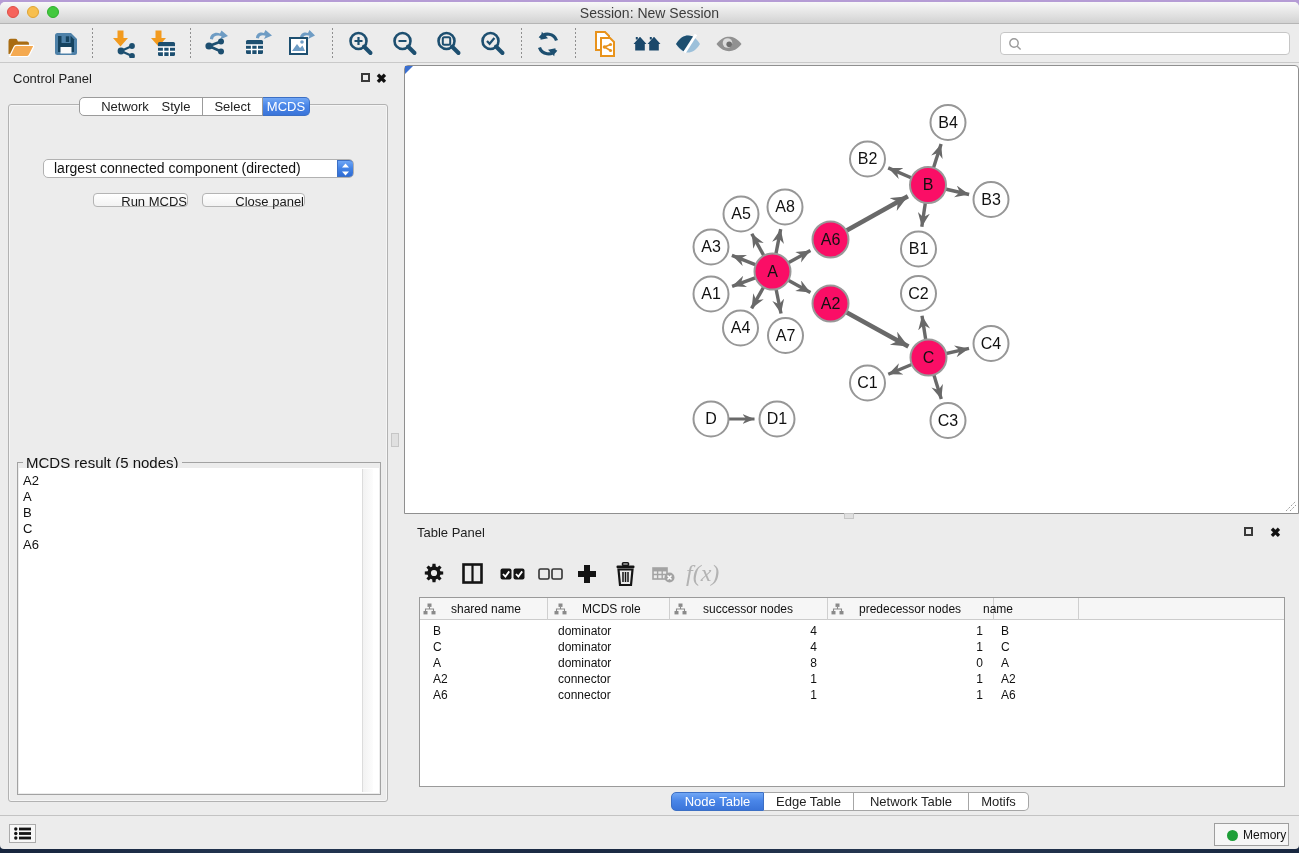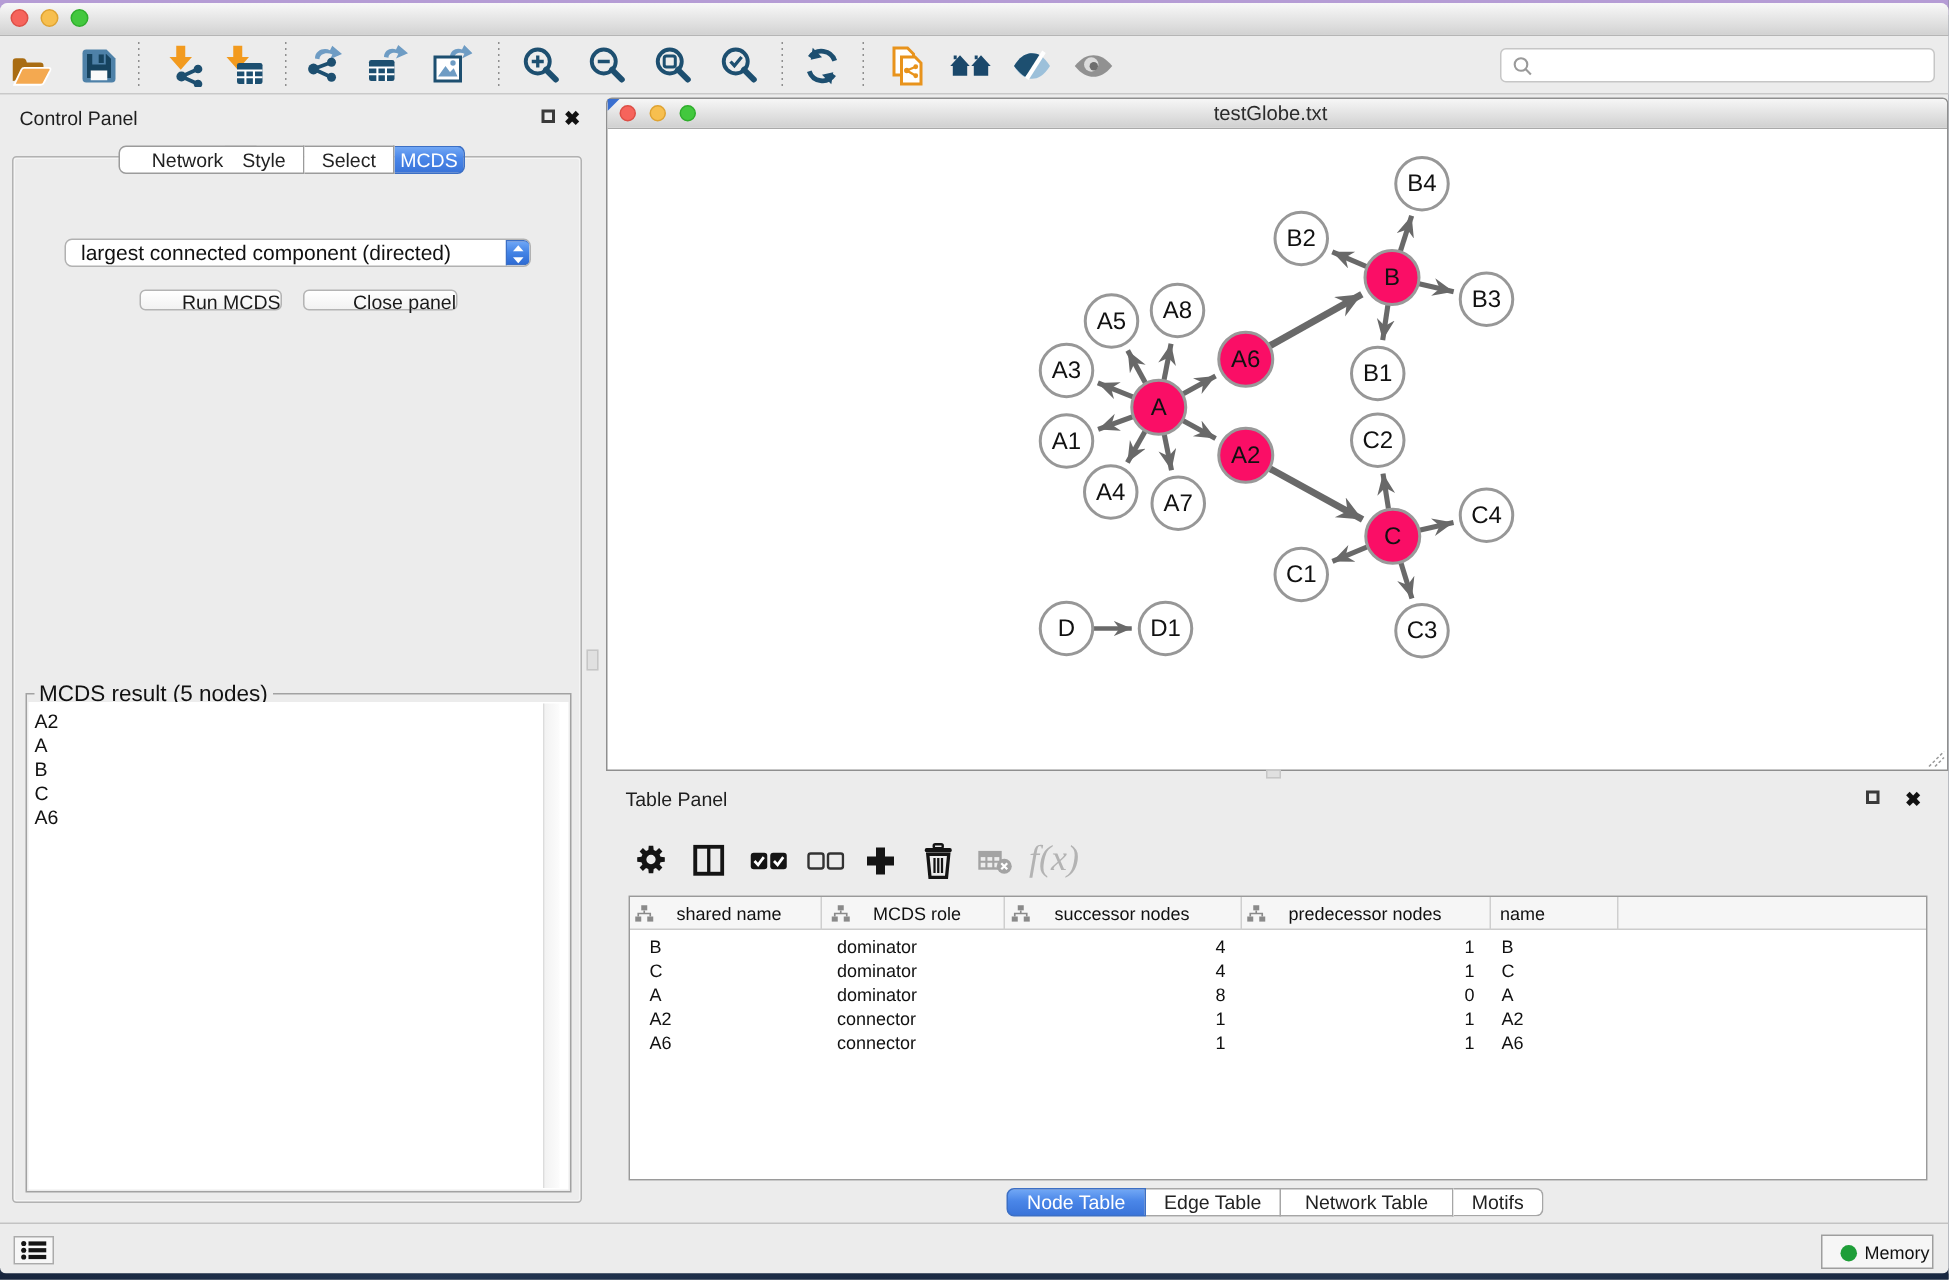--- a/index.html
+++ b/index.html
@@ -113,20 +113,21 @@
 #membtn .mtxt { position:absolute; left:28px; top:4px; }
 </style>
 </head>
 <body>
 <div id="desk"></div>
 <div id="app">
   <div id="titlebar">
     <div class="tl t1"></div>
       <div class="tl t2"></div>
       <div class="tl t3"></div>
+    <div class="ttl">Session: New Session</div>
   </div>
   <div id="toolbar">
 
     <svg style="left:7px;" width="28" height="28" viewBox="0 0 28 28">
       <path d="M1.5 24 V11 q0-2.2 2.2-2.2 h4.6 q1.6 0 2.1 1.4 l0.5 1.4 h8.9 q2.2 0 2.2 2.2 V21 Z" fill="#a96c12"></path>
       <path d="M2.5 26.5 L7.3 16.5 q0.5-1.2 1.9-1.2 h16.2 q1.8 0 1.1 1.6 L22.3 25 q-0.6 1.5-2.1 1.5 Z" fill="#f4a950" stroke="#fff" stroke-width="1.2"></path>
     </svg>
 
     <svg style="left:52px;" width="28" height="28" viewBox="0 0 28 28">
       <path d="M3 5.5 Q3 3 5.5 3 H19 L25 9 V22.5 Q25 25 22.5 25 H5.5 Q3 25 3 22.5 Z" fill="#4e81a8"></path>
@@ -264,26 +265,20 @@
   <div id="mlist">
     <div class="sb"></div>
     <div class="it" style="top:5px;">A2</div>
     <div class="it" style="top:21px;">A</div>
     <div class="it" style="top:37px;">B</div>
     <div class="it" style="top:53px;">C</div>
     <div class="it" style="top:69px;">A6</div>
   </div>
 
   <div id="netwin">
-    <div id="nettb">
-      <div class="tl t1"></div>
-        <div class="tl t2"></div>
-        <div class="tl t3"></div>
-      <div class="ttl">testGlobe.txt</div>
-    </div>
     <svg width="9" height="9" viewBox="0 0 9 9" style="position:absolute;left:0;top:0;z-index:3;">
       <path d="M0 0 L8 0 L0 8 Z" fill="#3a6fd0"></path>
       </svg>
     <svg id="graph" width="893" height="426" viewBox="0 0 893 426">
       <defs>
         <marker id="am" markerUnits="userSpaceOnUse" markerWidth="15" markerHeight="13" refX="14" refY="6" orient="auto">
             <path d="M0 0 L14 6 L0 12 L4.5 6 Z" fill="#696969"></path>
           </marker>
         <marker id="ab" markerUnits="userSpaceOnUse" markerWidth="18" markerHeight="16" refX="17" refY="7.5" orient="auto">
             <path d="M0 0 L17 7.5 L0 15 L5.5 7.5 Z" fill="#696969"></path>
@@ -419,21 +414,21 @@
     <div id="thead">
       <div class="cs" style="left:127px;"></div>
       <div class="cs" style="left:249px;"></div>
       <div class="cs" style="left:407px;"></div>
       <div class="cs" style="left:573px;"></div>
       <div class="cs" style="left:658px;"></div>
       <span style="left:31px;">shared name</span>
       <span style="left:162px;">MCDS role</span>
       <span style="left:283px;">successor nodes</span>
       <span style="left:439px;">predecessor nodes</span>
-      <span style="left:580px;">name</span>
+      <span style="left:563px;">name</span>
       <svg class="hi" style="left:3px;" width="13" height="12" viewBox="0 0 13 12">
           <g fill="#8a8a8a">
             <rect x="4.5" y="0.5" width="4" height="3.4"></rect>
             <rect x="0.5" y="8" width="4" height="3.4"></rect>
             <rect x="8.5" y="8" width="4" height="3.4"></rect>
             <path d="M6.5 4 v2 M2.5 8 V6 h8 v2" stroke="#8a8a8a" stroke-width="1.1" fill="none"></path>
           </g>
         </svg>
       <svg class="hi" style="left:134px;" width="13" height="12" viewBox="0 0 13 12">
           <g fill="#8a8a8a">

